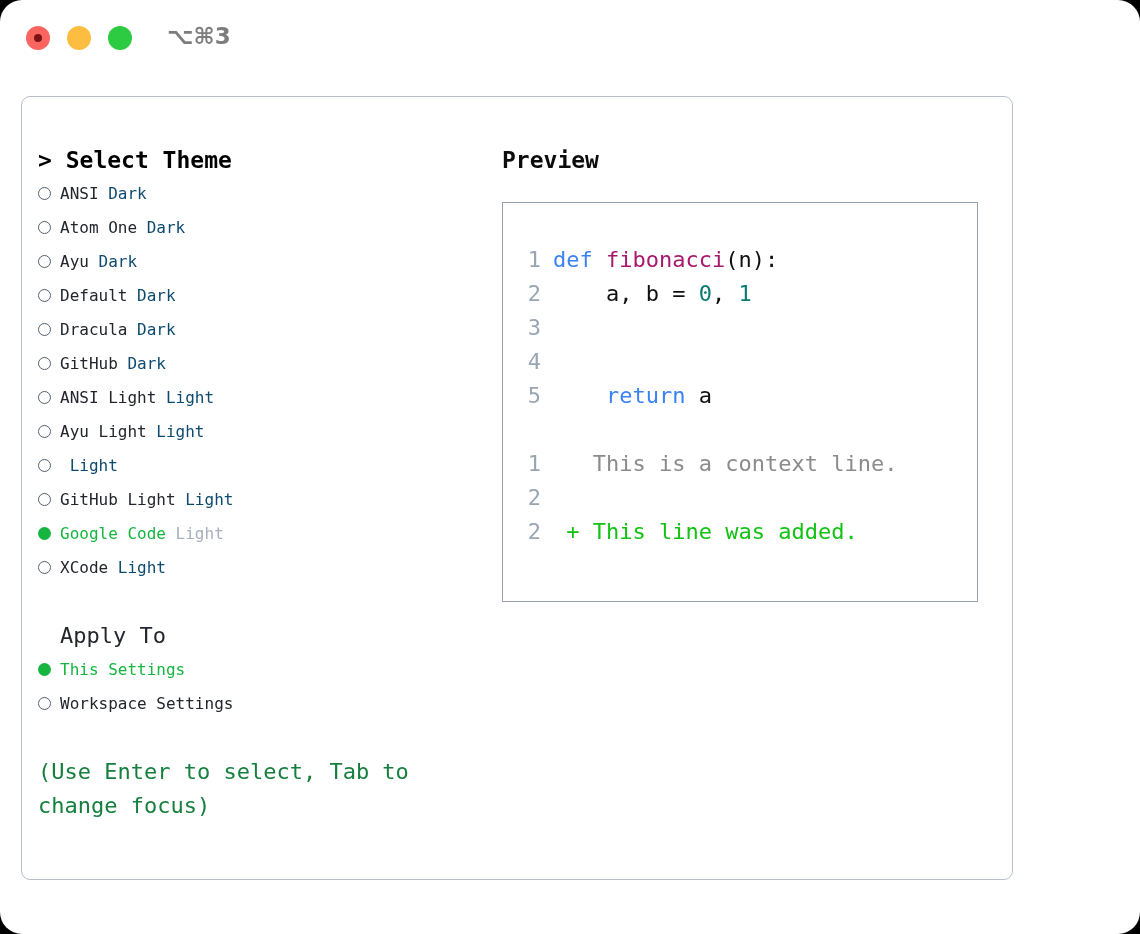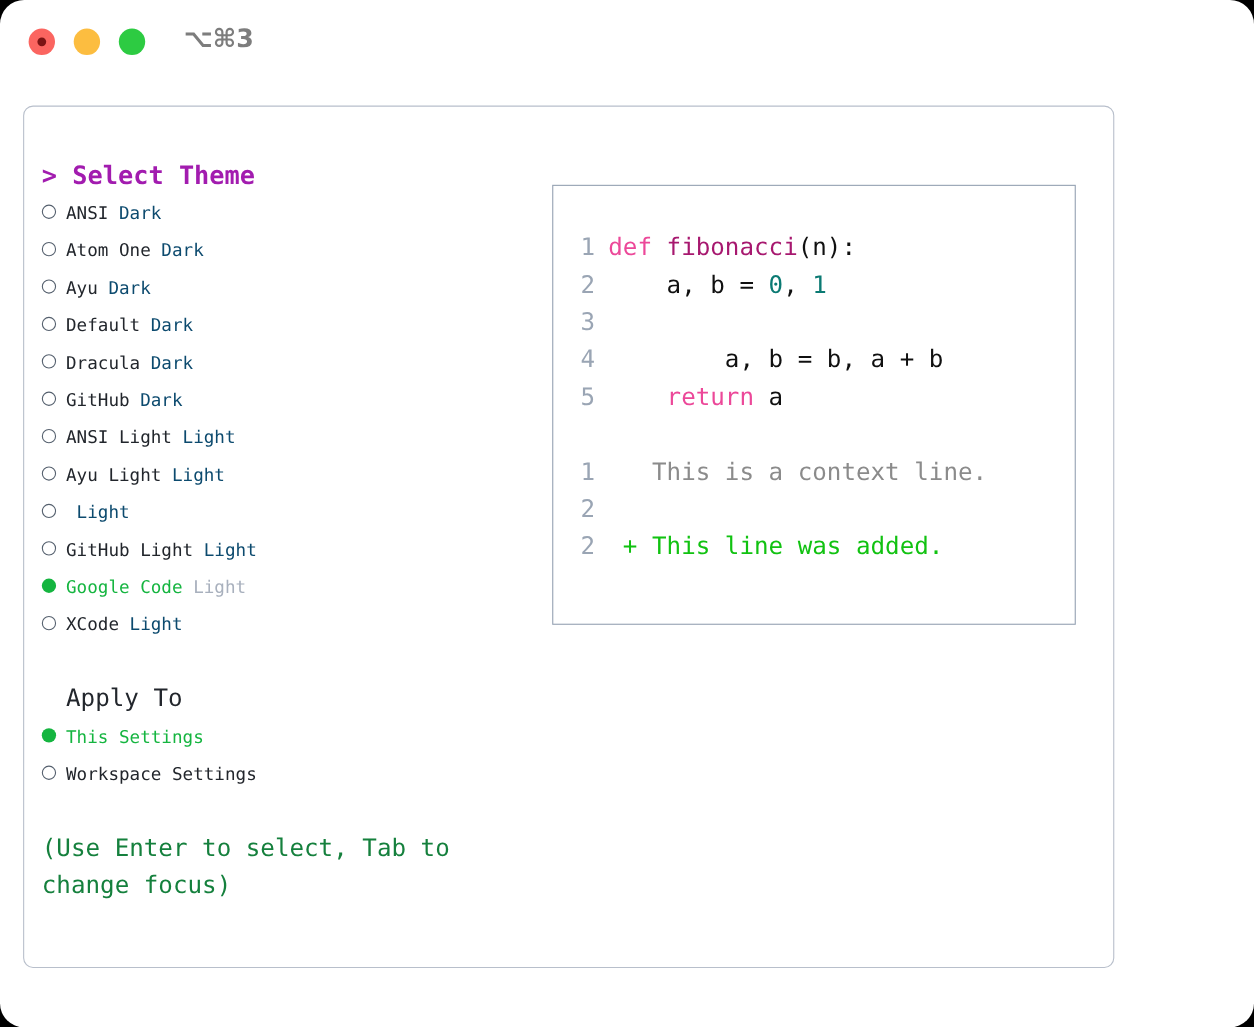--- a/index.html
+++ b/index.html
@@ -80,21 +80,21 @@
   
   .left-pane {
     position: absolute;
     left: 16px;
     top: 46px;
     width: 440px;
   }
   .pane-title {
     font-size: 23px;
     font-weight: bold;
-    color: #a21caf;
+    color: #000000;
     line-height: 34px;
     white-space: pre;
   }
   .opt {
     display: flex;
     align-items: center;
     line-height: 34px;
     font-size: 16px;
     white-space: pre;
   }
@@ -175,21 +175,21 @@
     white-space: pre;
   }
   .lineno {
     flex: 0 0 38px;
     text-align: right;
     color: #9aa5b4;
     padding-right: 12px;
   }
   .codetext { white-space: pre; }
 
-  .tok-kw   { color: #ec4899; }
+  .tok-kw   { color: #3b82f6; }
   .tok-fn   { color: #a7186f; }
   .tok-num  { color: #0b7a73; }
   .tok-pl   { color: #101010; }
   .diff-ctx { color: #8b8b8b; }
   .diff-del { color: #c21807; }
   .diff-add { color: #11c211; }
   .gap-line { height: 34px; }
 </style>
 </head>
 <body>
@@ -231,26 +231,27 @@
 
       <div id="apply-list">
           <div class="opt"><span class="bullet"><span class="dot-filled"></span></span><span class="opt-name sel">This Settings</span></div>
           <div class="opt"><span class="bullet"><span class="dot-hollow"></span></span><span class="opt-name">Workspace Settings</span></div>
         </div>
 
       <div class="hint">(Use Enter to select, Tab to change focus)</div>
     </div>
 
     <div class="right-pane">
+      <div class="preview-title">Preview</div>
       <div class="preview-box">
         <div id="code-block">
             <div class="code-line"><span class="lineno">1</span><span class="codetext"><span class="tok-kw">def </span><span class="tok-fn">fibonacci</span><span class="tok-pl">(n):</span></span></div>
             <div class="code-line"><span class="lineno">2</span><span class="codetext"><span class="tok-pl">    a, b = </span><span class="tok-num">0</span><span class="tok-pl">, </span><span class="tok-num">1</span></span></div>
             <div class="code-line"><span class="lineno">3</span></div>
-            <div class="code-line"><span class="lineno">4</span><span class="codetext"><span class="tok-pl">        a, b = b, a + b</span></span></div>
+            <div class="code-line"><span class="lineno">4</span></div>
             <div class="code-line"><span class="lineno">5</span><span class="codetext"><span class="tok-kw">    return </span><span class="tok-pl">a</span></span></div>
           </div>
         <div class="gap-line"></div>
         <div id="diff-block">
             <div class="code-line"><span class="lineno">1</span><span class="codetext diff-ctx">   This is a context line.</span></div>
             <div class="code-line"><span class="lineno">2</span></div>
             <div class="code-line"><span class="lineno">2</span><span class="codetext diff-add"> + This line was added.</span></div>
           </div>
       </div>
     </div>

